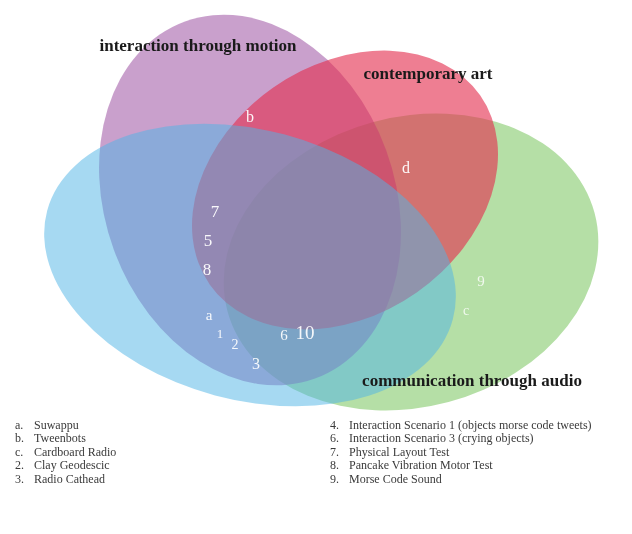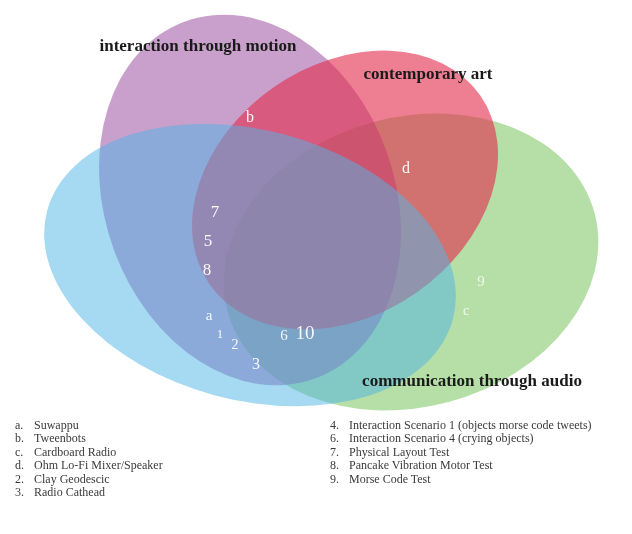--- a/index.html
+++ b/index.html
@@ -93,52 +93,49 @@
       </li>
 
       <li class="legend-row">
         <span class="lg-marker">b.</span><span class="lg-label">Tweenbots</span>
       </li>
 
       <li class="legend-row">
         <span class="lg-marker">c.</span><span class="lg-label">Cardboard Radio</span>
       </li>
 
-      <li class="legend-row">
-        <span class="lg-marker">d.</span><span class="lg-label">Ohm Lo-Fi Mixer/Speaker</span>
-      </li>
 
 
       <li class="legend-row">
         <span class="lg-marker">2.</span><span class="lg-label">Clay Geodescic</span>
       </li>
 
       <li class="legend-row">
         <span class="lg-marker">3.</span><span class="lg-label">Radio Cathead</span>
       </li>
     </ul>
 
   <ul class="legend legend-right">
 
       <li class="legend-row">
         <span class="lg-marker">4.</span><span class="lg-label">Interaction Scenario 1 (objects morse code tweets)</span>
       </li>
 
 
       <li class="legend-row">
-        <span class="lg-marker">6.</span><span class="lg-label">Interaction Scenario 4 (crying objects)</span>
+        <span class="lg-marker">6.</span><span class="lg-label">Interaction Scenario 3 (crying objects)</span>
       </li>
 
       <li class="legend-row">
         <span class="lg-marker">7.</span><span class="lg-label">Physical Layout Test</span>
       </li>
 
       <li class="legend-row">
         <span class="lg-marker">8.</span><span class="lg-label">Pancake Vibration Motor Test</span>
       </li>
 
       <li class="legend-row">
-        <span class="lg-marker">9.</span><span class="lg-label">Morse Code Test</span>
+        <span class="lg-marker">9.</span><span class="lg-label">Morse Code Sound</span>
       </li>
 
     </ul>
 
 </div>
 
 </body></html>

